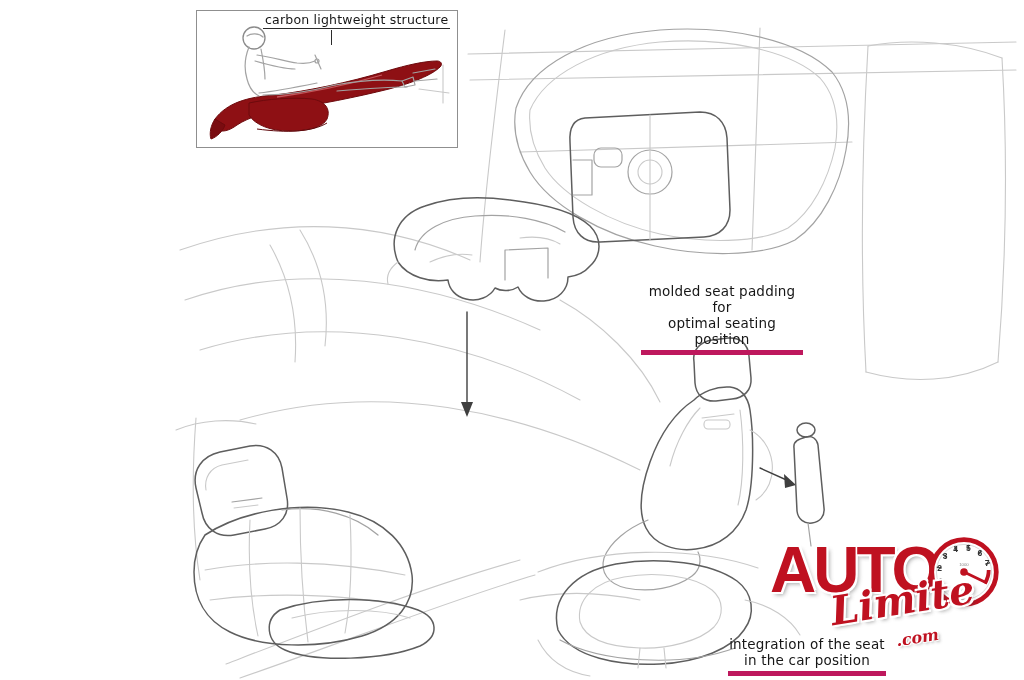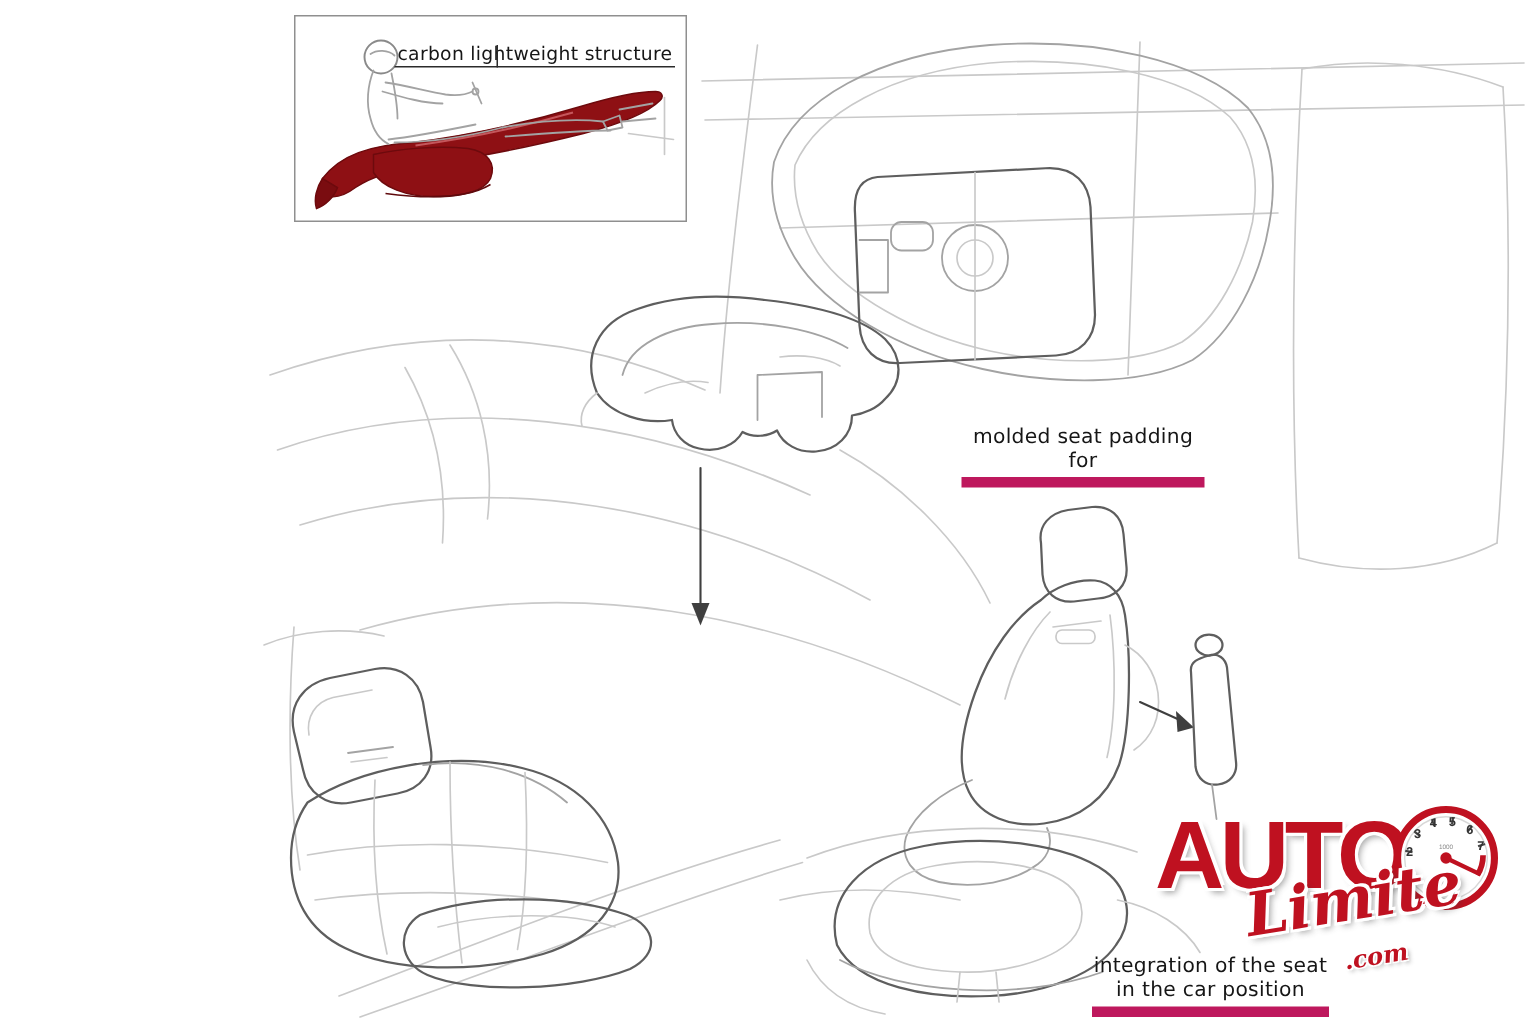--- a/index.html
+++ b/index.html
@@ -16,29 +16,29 @@
   .sk-dk{stroke:#3f3f3f;stroke-width:1.4;fill:none;stroke-linecap:round;stroke-linejoin:round;}
 
   
   .frame{
     position:absolute;left:196px;top:10px;width:260px;height:136px;
     border:1px solid #8f8f8f;background:#fff;
   }
   .frame svg{width:260px;height:136px;}
   .frame-label{
     position:absolute;left:66px;top:1px;font-size:12.5px;letter-spacing:.2px;
-    color:#161616;border-bottom:1px solid #2b2b2b;padding:16px 2px 1px 2px;background:transparent;
+    color:#161616;border-bottom:1px solid #2b2b2b;padding:0 2px 1px 2px;background:transparent;
   }
   .frame-leader{
     position:absolute;left:134px;top:19px;width:1px;height:15px;background:#2b2b2b;
   }
 
   .anno{
     position:absolute;font-size:13.5px;line-height:1.18;color:#161616;text-align:center;
-    border-bottom:7px solid #be185d;padding-bottom:2px;letter-spacing:.2px;
+    border-bottom:5px solid #be185d;padding-bottom:2px;letter-spacing:.2px;
   }
   .anno-molded{left:641px;top:284px;width:162px;}
   .anno-integration{left:728px;top:637px;width:158px;}
 
   
   .logo{position:absolute;left:768px;top:538px;width:240px;height:134px;}
   .logo-auto{
     position:absolute;left:2px;top:0px;
     font-family:"Liberation Sans", sans-serif;font-weight:bold;font-size:64px;line-height:1;
     color:#bf1120;letter-spacing:-3px;
@@ -196,20 +196,21 @@
         <path class="sk-l" d="M222,78 L252,82"></path>
         <path class="sk-l" d="M246,54 L246,92"></path>
       </g>
     </svg>
     <div class="frame-label">carbon lightweight structure</div>
     <div class="frame-leader"></div>
   </div>
 
   <div class="anno anno-molded">
     <span>molded seat padding for</span><br>
+    <span>optimal seating position</span>
   </div>
 
   <div class="anno anno-integration">
     <span>integration of the seat</span><br>
     <span>in the car position</span>
   </div>
 
   <div class="logo">
     <div class="logo-auto">AUTO</div>
     <svg class="logo-gauge" viewBox="0 0 80 80">

